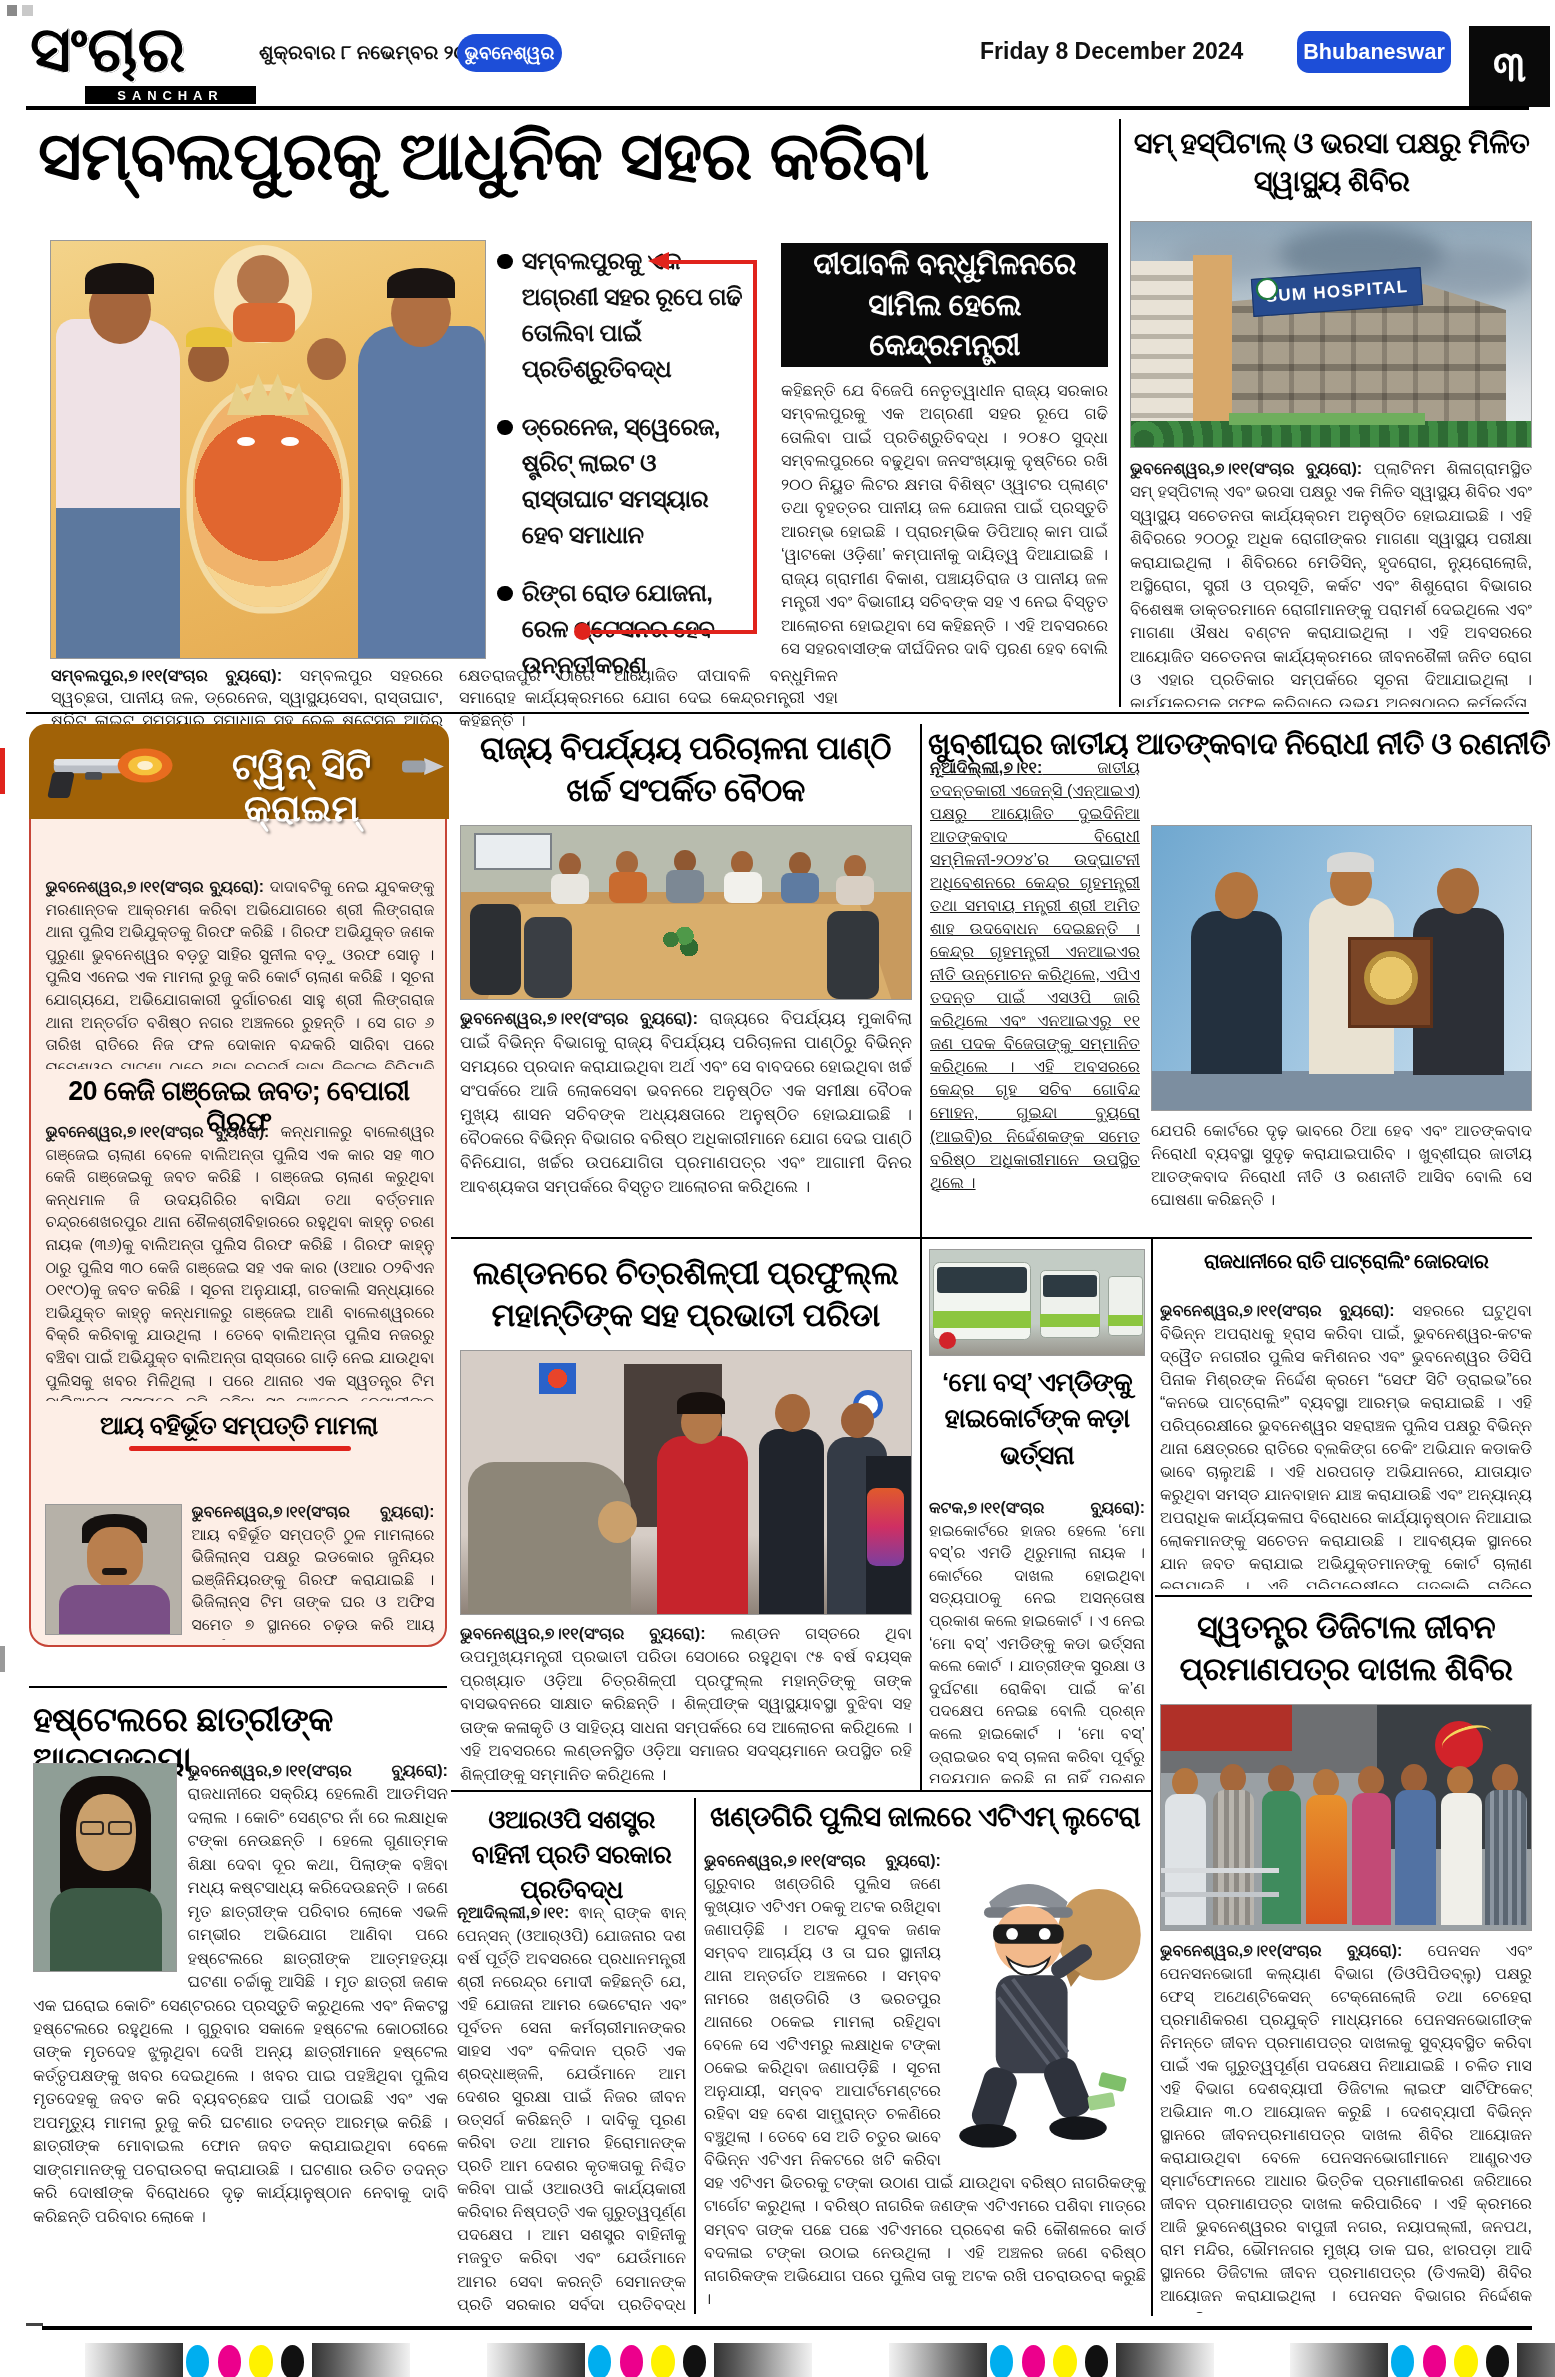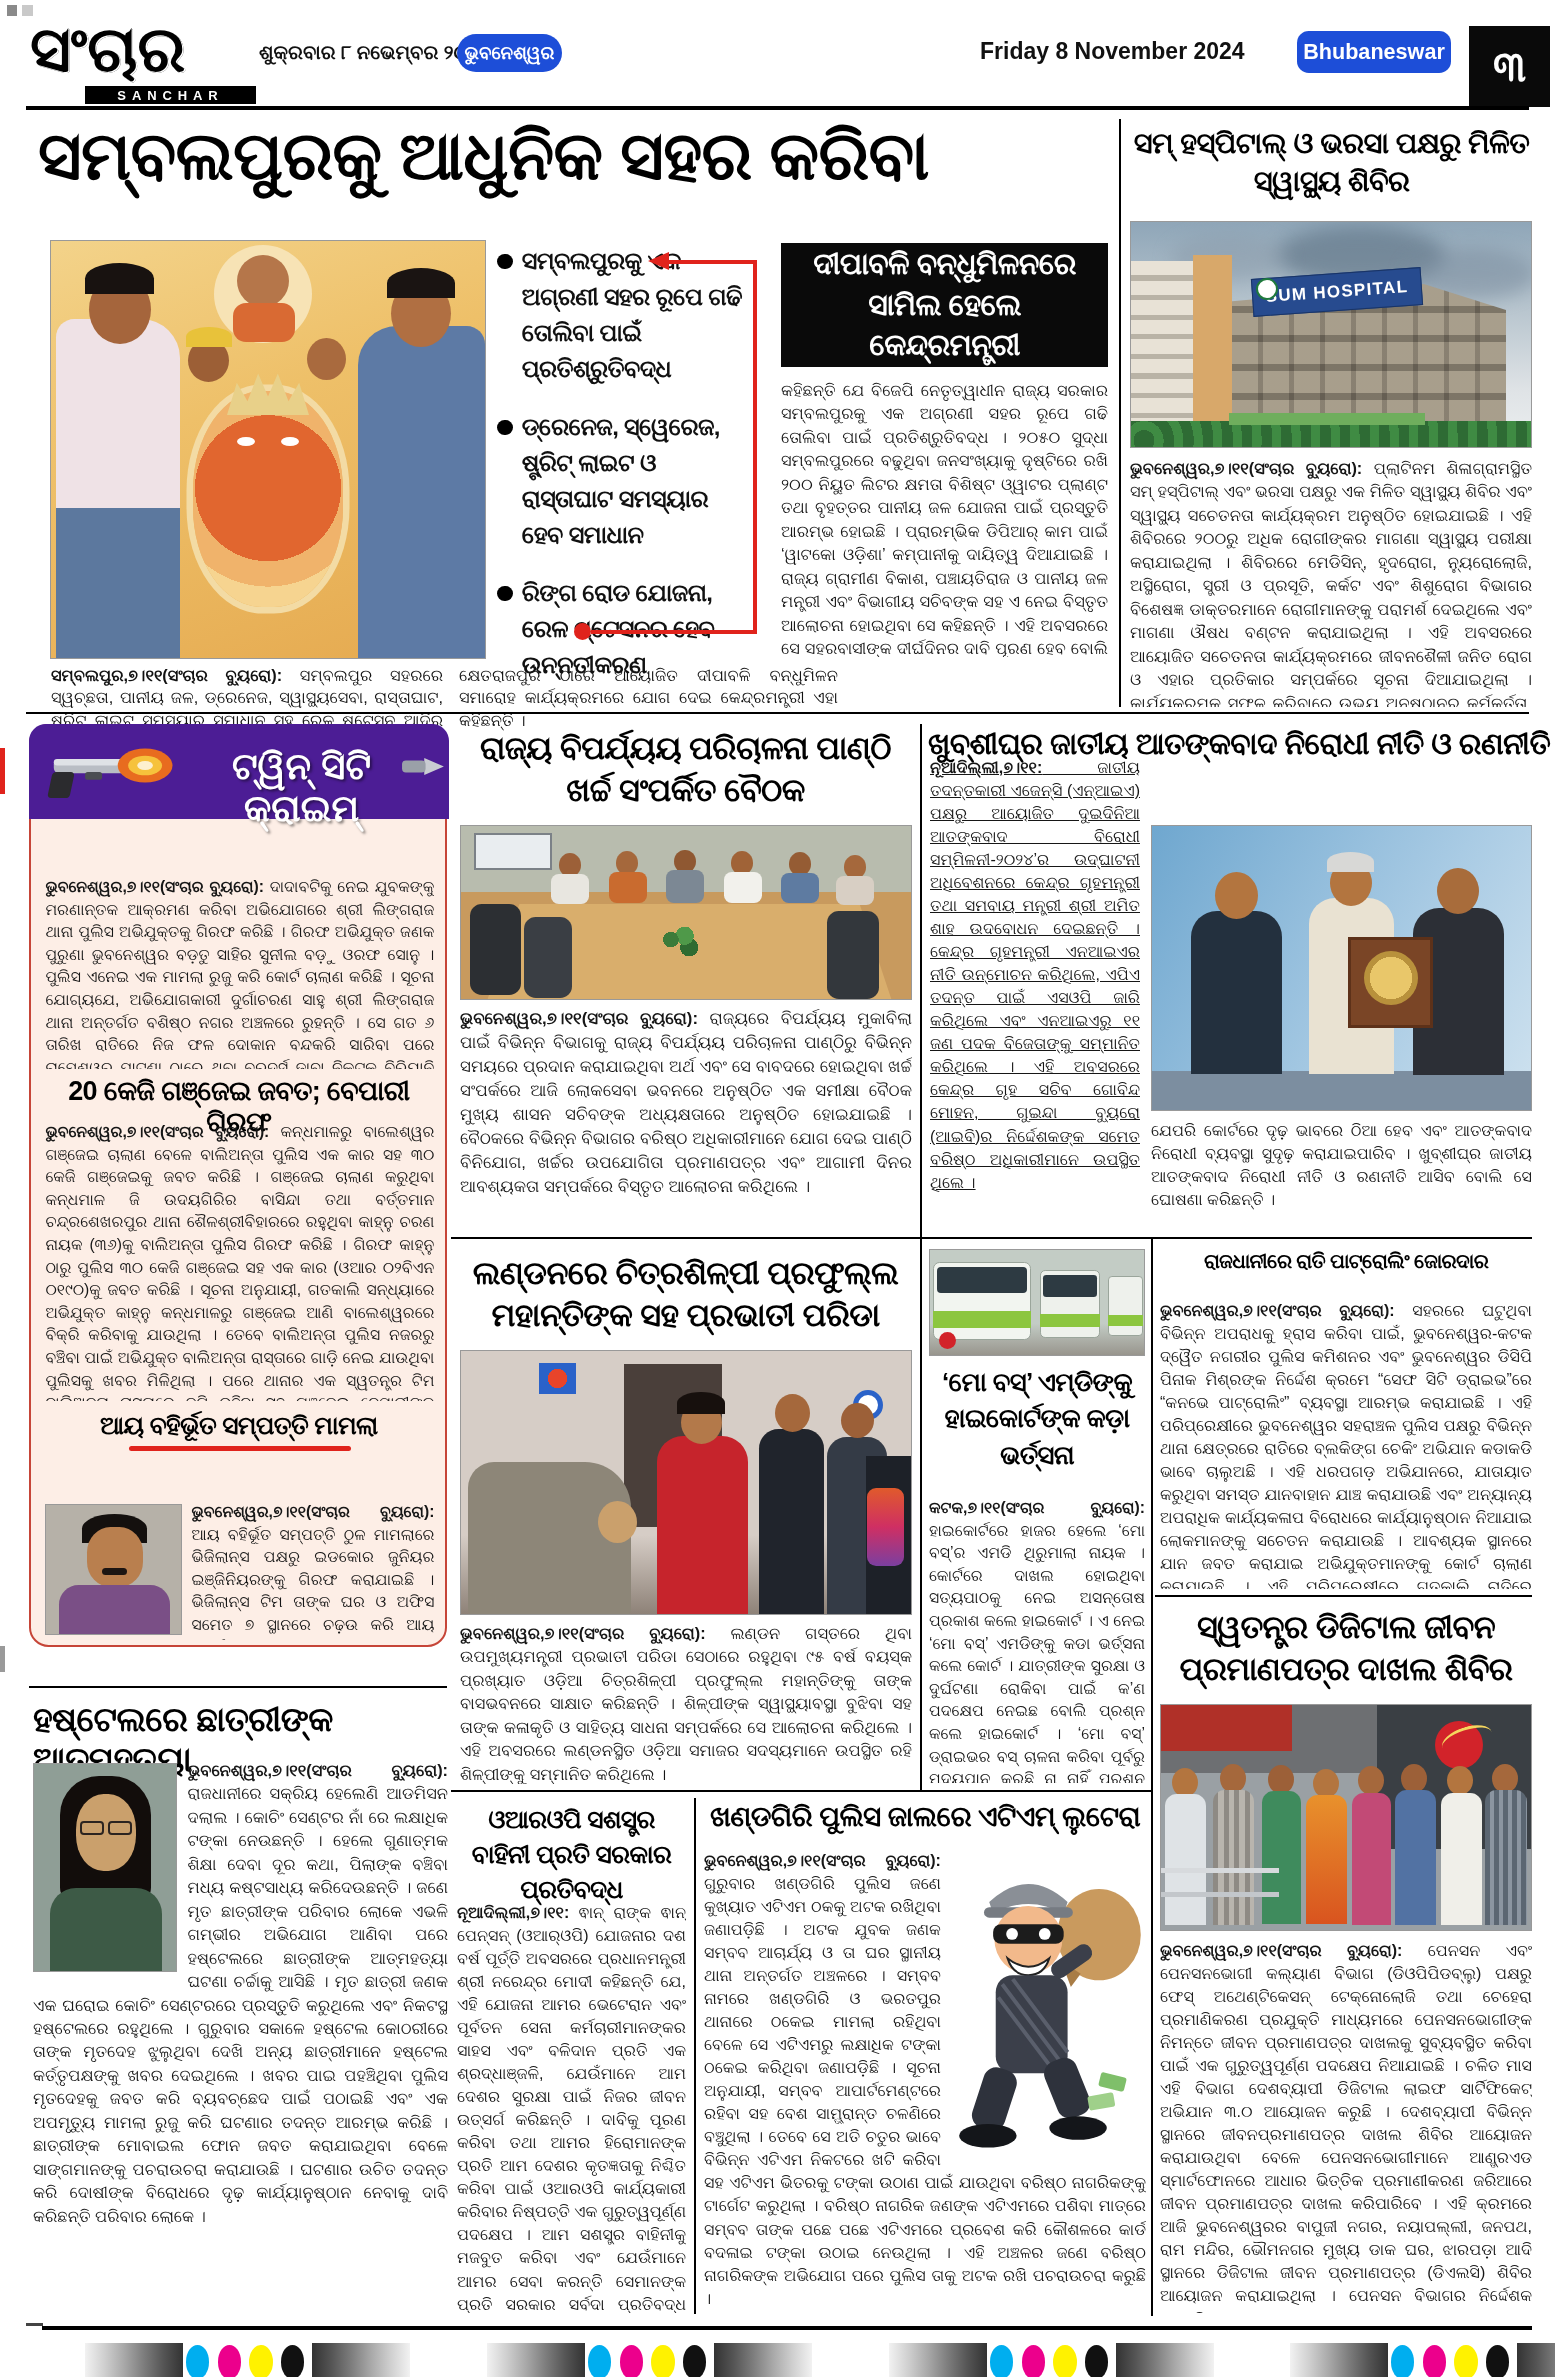--- a/index.html
+++ b/index.html
@@ -23,21 +23,21 @@
   .pill{background:#1d4ed8;color:#fff;border-radius:19.6px;display:flex;align-items:center;justify-content:center;font-weight:bold;}
   .pagebox{background:#0a0a0a;color:#fff;display:flex;align-items:center;justify-content:center;font-weight:bold;}
   
   .bullet-row{display:flex;align-items:flex-start;margin-bottom:22px;}
   .bullet-dot{width:15.7px;height:15.7px;border-radius:50%;background:#000;margin:10.5px 9.1px 0 0;flex:0 0 15.7px;}
   .bullet-txt{font-size:24px;font-weight:bold;line-height:1.5;letter-spacing:-0.7px;}
   .blackbox{background:#0a0a0a;display:flex;align-items:center;justify-content:center;padding:9.1px 11.8px;}
   .blackbox-txt{color:#ffffff;font-size:30px;font-weight:bold;line-height:1.35;text-align:center;letter-spacing:-0.7px;}
   
   .crime-panel{background:#fdeee6;border:2px solid #c64538;border-radius:19.6px;}
-  .crime-banner{background:#4c1d95;border-radius:17px 17px 0 0;}
+  .crime-banner{background:#a16207;border-radius:17px 17px 0 0;}
   .crime-banner-txt{color:#fff;font-size:37px;font-weight:bold;letter-spacing:0;
                     text-shadow:2px 2px 2.6px rgba(0,0,0,.45);}
   .kicker-line{background:#e0231c;height:5.2px;border-radius:2.6px;}
   .arrow-red{background:#e0231c;}
   
   .photo{overflow:hidden;border:0.7px solid #999;}
   .cap{font-size:16.3px;line-height:1.38;color:#111;}
   .cmyk-dot{width:23.5px;height:34px;border-radius:50%;display:inline-block;margin-right:5.2px;}
   .grad-strip{height:36px;display:inline-block;
      background:linear-gradient(90deg,#f2f2f2 0%,#cfcfcf 20%,#a8a8a8 40%,#7d7d7d 60%,#555 80%,#333 100%);}
@@ -59,21 +59,21 @@
 
   <header>
     <div class="abs logo-odia" style="left:30px;top:18.3px;">ସଂଚାର</div>
     <div class="abs sanchar-bar" style="left:85px;top:86px;width:171px;height:18.3px;">
       <span>SANCHAR</span>
     </div>
     <div class="abs" style="left:259px;top:41px;font-size:19.6px;font-weight:bold;">ଶୁକ୍ରବାର ୮ ନଭେମ୍ବର ୨୦୨୪</div>
     <div class="abs pill" style="left:457px;top:34px;width:105px;height:38px;font-size:18.3px;">
       <span>ଭୁବନେଶ୍ୱର</span>
     </div>
-    <div class="abs" style="left:980px;top:38px;font-size:23px;font-weight:bold;">Friday 8 November 2024</div>
+    <div class="abs" style="left:980px;top:38px;font-size:23px;font-weight:bold;">Friday 8 December 2024</div>
     <div class="abs pill" style="left:1297px;top:31px;width:154px;height:42px;font-size:21.6px;border-radius:11.8px;">
       <span>Bhubaneswar</span>
     </div>
     <div class="abs pagebox" style="left:1469px;top:26px;width:81px;height:81px;font-size:42px;">
       <span>୩</span>
     </div>
     <div class="abs hrule" style="left:26px;top:106px;width:1503px;height:3.9px;"></div>
   </header>
 
   <section>

